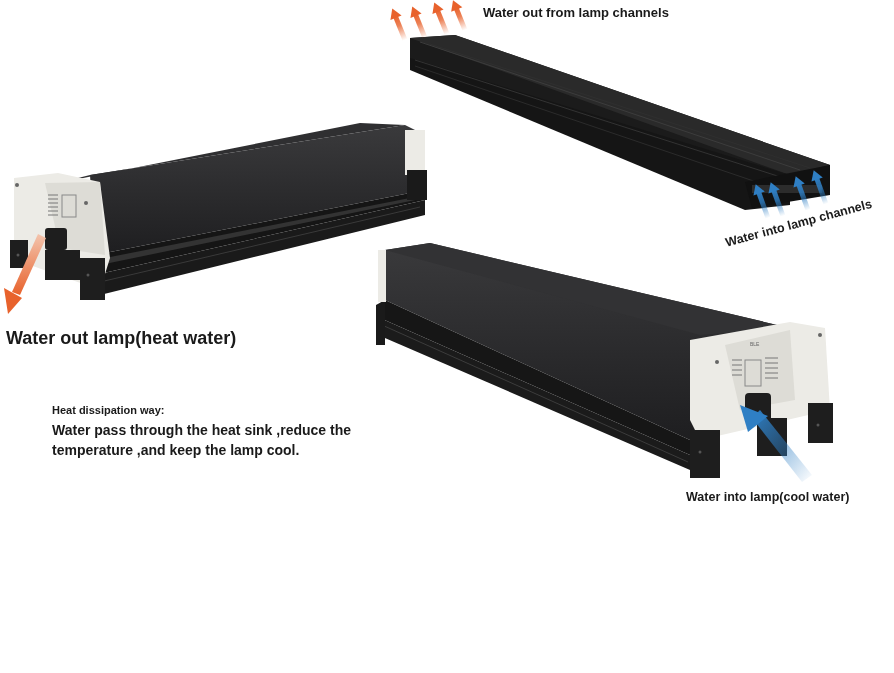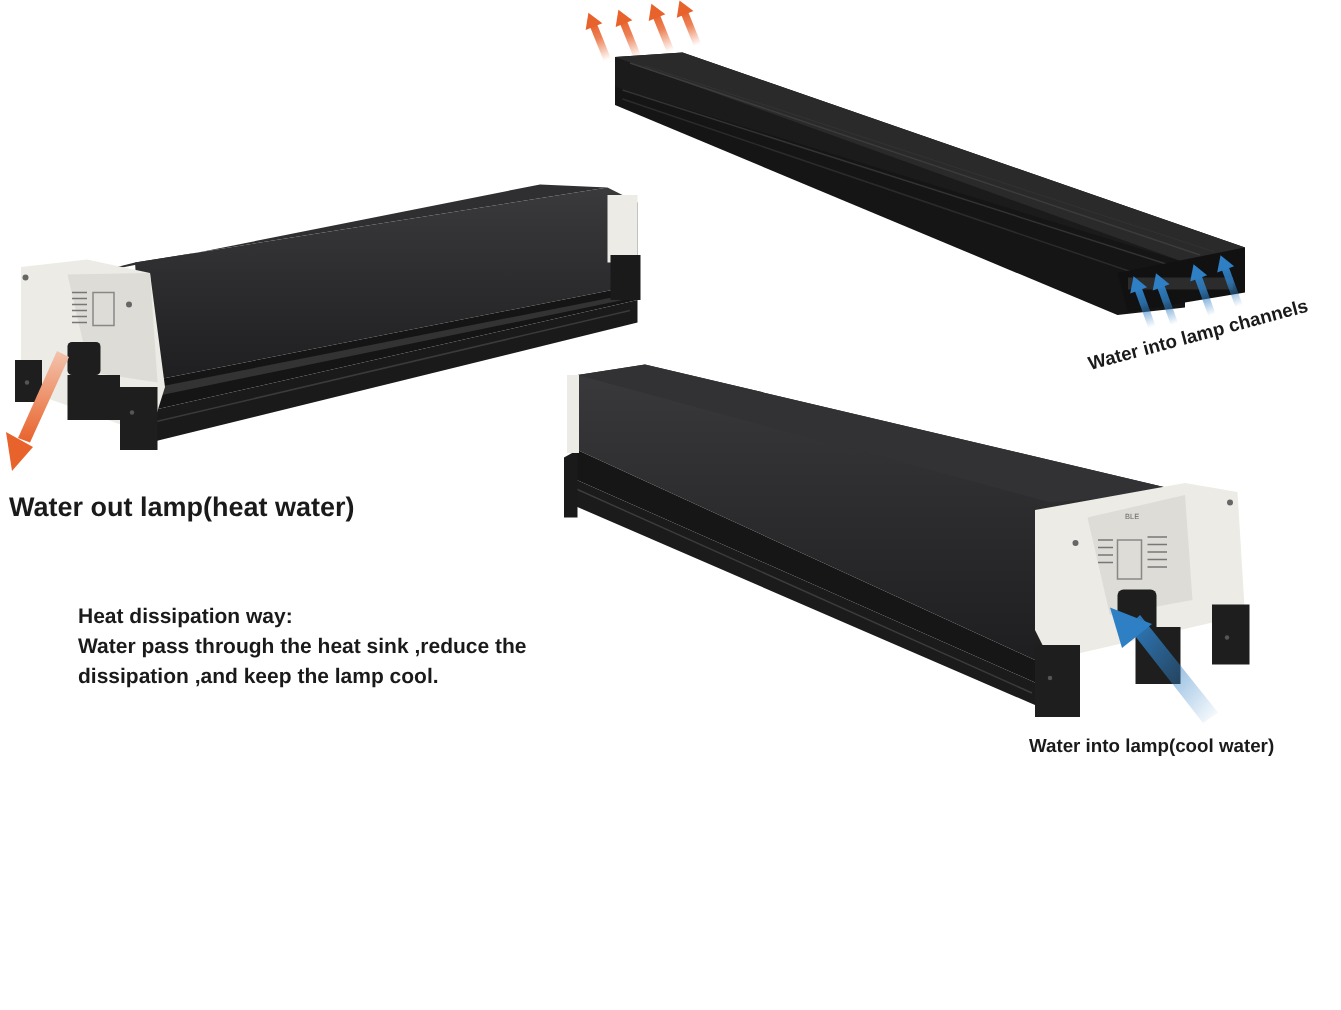--- a/index.html
+++ b/index.html
@@ -4,21 +4,21 @@
 <style>
   html, body { margin:0; padding:0; background:#ffffff; }
   body { width:894px; height:673px; position:relative; overflow:hidden; font-family:"Liberation Sans", sans-serif; }
   .canvas { position:absolute; left:0; top:0; width:894px; height:673px; }
   .label { position:absolute; font-family:"Liberation Sans", sans-serif; font-weight:bold; color:#1a1a1a; white-space:nowrap; }
   .lbl-out-channels { left:483px; top:5px; font-size:13px; }
   .lbl-into-channels { left:724px; top:236px; font-size:12.5px; transform-origin:0 0; transform:rotate(-15deg); }
   .lbl-out-lamp { left:6px; top:328px; font-size:18px; }
   .lbl-into-lamp { left:686px; top:490px; font-size:12.5px; }
   .desc { position:absolute; left:52px; top:400px; }
-  .desc-title { font-family:"Liberation Sans", sans-serif; font-weight:bold; font-size:14px; color:#1a1a1a; line-height:20px; }
+  .desc-title { font-family:"Liberation Sans", sans-serif; font-weight:bold; font-size:11px; color:#1a1a1a; line-height:20px; }
   .desc-body { font-family:"Liberation Sans", sans-serif; font-weight:bold; font-size:14px; color:#1a1a1a; line-height:20px; width:360px; }
   svg { position:absolute; left:0; top:0; }
 </style>
 </head>
 <body>
 
 <div class="canvas">
 
 <svg width="894" height="673" viewBox="0 0 894 673">
   <defs>
@@ -165,22 +165,23 @@
     <circle cx="700" cy="452" r="1.5" fill="#555"></circle>
     <circle cx="818" cy="425" r="1.5" fill="#555"></circle>
   </g>
 
   <g>
     <polygon points="752,418 760,410 812,475 802,482" fill="url(#coolIn)"></polygon>
     <polygon points="740,405 768,416 748,432" fill="#2f7fc4"></polygon>
   </g>
 </svg>
 
+<div class="label lbl-out-channels">Water out from lamp channels</div>
 <div class="label lbl-into-channels">Water into lamp channels</div>
 <div class="label lbl-out-lamp">Water out lamp(heat water)</div>
 <div class="label lbl-into-lamp">Water into lamp(cool water)</div>
 
 <div class="desc">
   <div class="desc-title">Heat dissipation way:</div>
-  <div class="desc-body">Water pass through the heat sink ,reduce the dissipation ,and keep the lamp cool.</div>
+  <div class="desc-body">Water pass through the heat sink ,reduce the temperature ,and keep the lamp cool.</div>
 </div>
 
 </div>
 
 </body></html>

